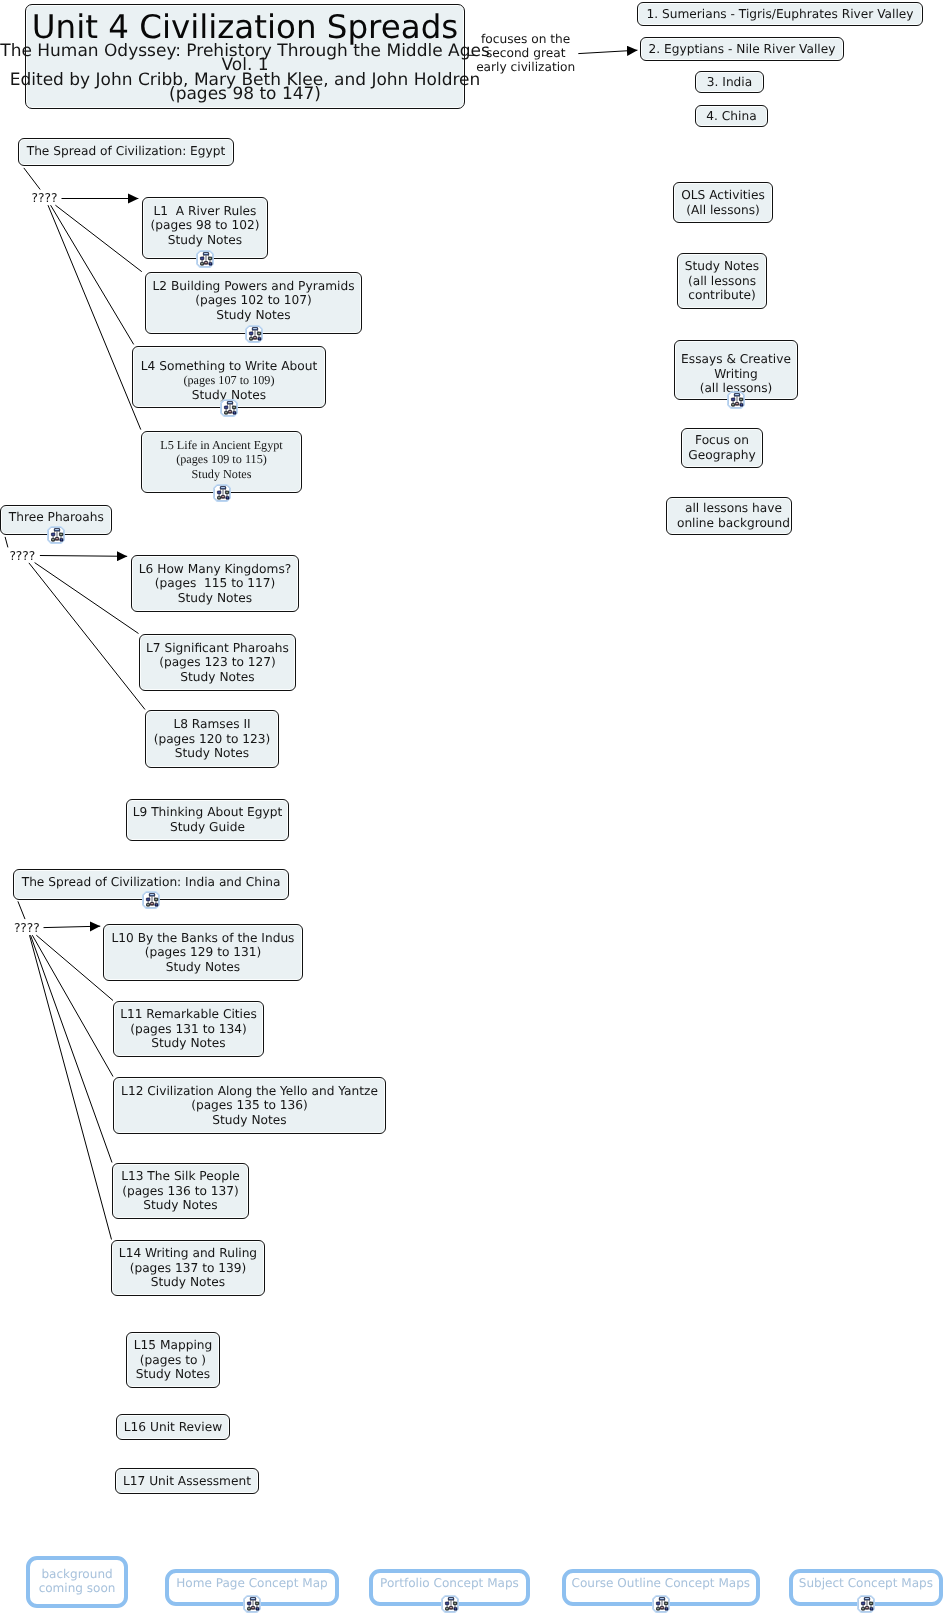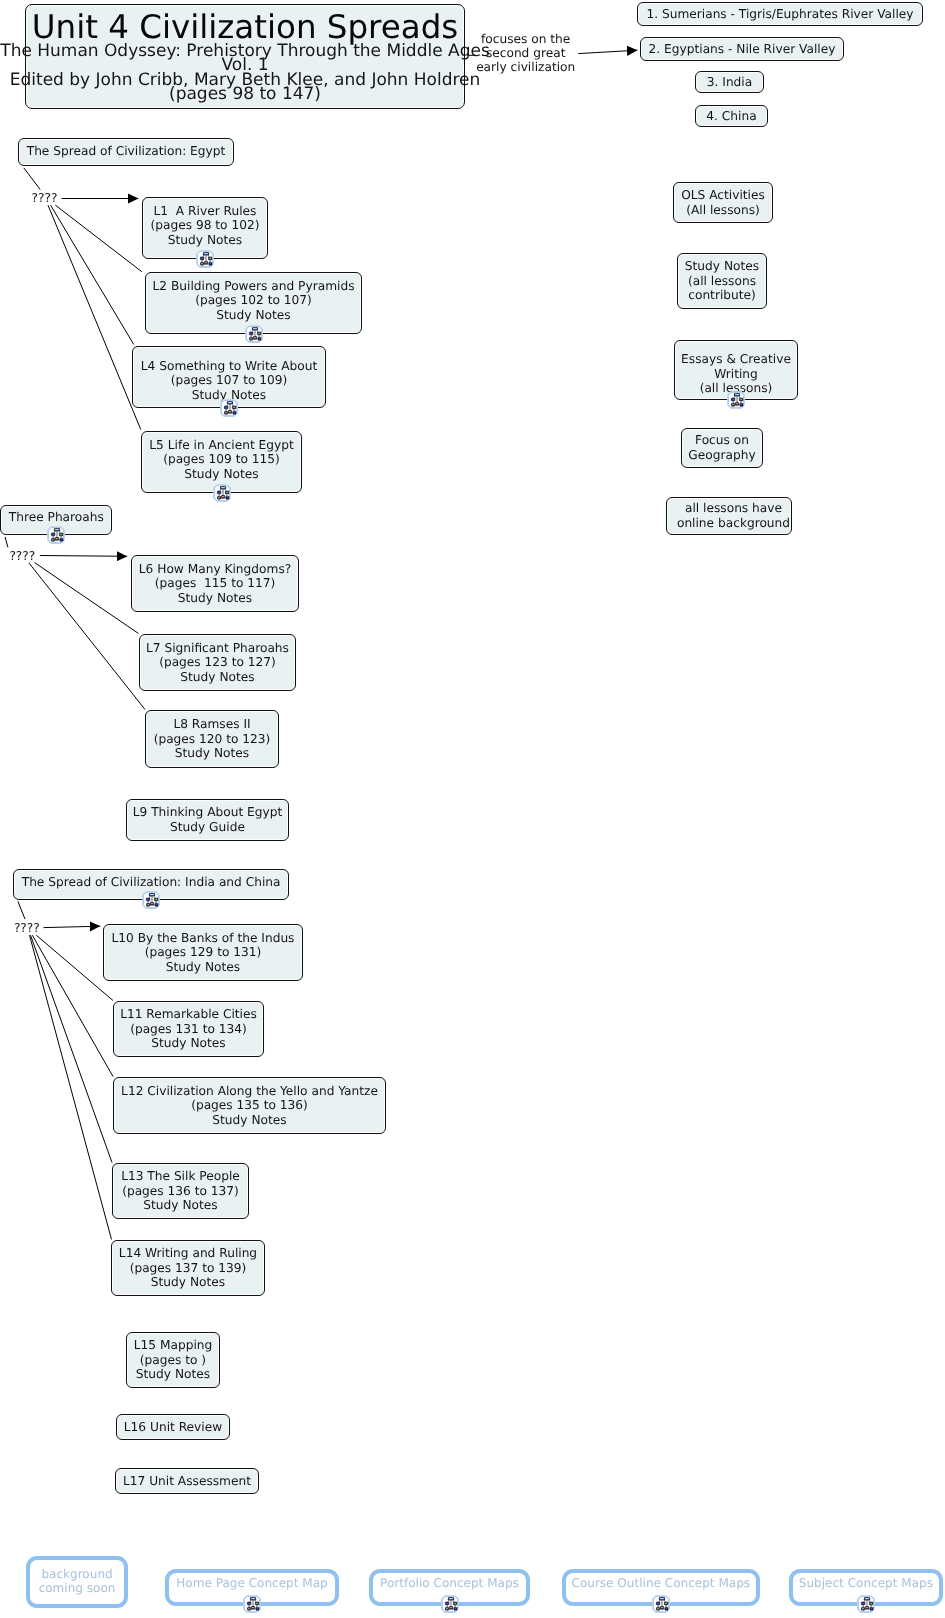--- a/index.html
+++ b/index.html
@@ -174,21 +174,21 @@
         </g>
         <g>
           <rect x="32.5" y="12" width="15" height="5" fill="#b5cfee"></rect>
           <rect x="20.5" y="31" width="8.5" height="4" fill="#4e5a96"></rect>
           <rect x="52.5" y="31" width="8" height="4" fill="#bcc8b0"></rect>
           <rect x="35.5" y="48.5" width="9" height="4.5" fill="#c6a8ad"></rect>
           <rect x="21.5" y="52.5" width="5" height="5" fill="#eceee7"></rect>
           <rect x="55.5" y="52.5" width="5" height="5" fill="#49619f"></rect>
         </g>
       </svg></span>
-    <div class="node hasicon" style="left: 132px; top: 346px; width: 194px; height: 62px;"><span style="display: block; margin-top: 12px;">L4 Something to Write About</span><span style="display: block;">(pages 107 to 109)</span><span style="display: block;">Study Notes</span></div>
+    <div class="node hasicon" style="left: 132px; top: 346px; width: 194px; height: 62px;"><span style="display: block; margin-top: 12px;">L4 Something to Write About</span><span style="display: block; font-family: Liberation Serif, serif;">(pages 107 to 109)</span><span style="display: block;">Study Notes</span></div>
     <span class="cmicon" style="left: 220px; top: 399px;"><svg viewBox="0 0 72 72" width="18" height="18" xmlns="http://www.w3.org/2000/svg">
         <path d="M15 3 H57 L69 15 V57 L57 69 H15 L3 57 V15 Z" fill="#ffffff" stroke="#cce1f7" stroke-width="5"></path>
         <path d="M17 5 H55 L67 17 V55 L55 67 H17 L5 55 V17 Z" fill="#ffffff" stroke="#6ea0d8" stroke-width="2.8"></path>
         <g stroke="#0b0f22" stroke-width="2.6" fill="none">
           <path d="M40 19 V48"></path>
           <path d="M33 19 L28.5 27"></path>
           <path d="M47 19 L52 27"></path>
           <path d="M24.5 38 V50"></path>
           <path d="M56 38 V50"></path>
         </g>
@@ -202,21 +202,21 @@
         </g>
         <g>
           <rect x="32.5" y="12" width="15" height="5" fill="#b5cfee"></rect>
           <rect x="20.5" y="31" width="8.5" height="4" fill="#4e5a96"></rect>
           <rect x="52.5" y="31" width="8" height="4" fill="#bcc8b0"></rect>
           <rect x="35.5" y="48.5" width="9" height="4.5" fill="#c6a8ad"></rect>
           <rect x="21.5" y="52.5" width="5" height="5" fill="#eceee7"></rect>
           <rect x="55.5" y="52.5" width="5" height="5" fill="#49619f"></rect>
         </g>
       </svg></span>
-    <div class="node hasicon" style="left: 141px; top: 431px; width: 161px; height: 62px;"><span style="display: block;">L5 Life in Ancient Egypt</span><span style="display: block;">(pages 109 to 115)</span><span style="display: block;">Study Notes</span></div>
+    <div class="node hasicon" style="left: 141px; top: 431px; width: 161px; height: 62px; font-family: Liberation Serif, serif;"><span style="display: block;">L5 Life in Ancient Egypt</span><span style="display: block;">(pages 109 to 115)</span><span style="display: block;">Study Notes</span></div>
     <span class="cmicon" style="left: 212.5px; top: 484px;"><svg viewBox="0 0 72 72" width="18" height="18" xmlns="http://www.w3.org/2000/svg">
         <path d="M15 3 H57 L69 15 V57 L57 69 H15 L3 57 V15 Z" fill="#ffffff" stroke="#cce1f7" stroke-width="5"></path>
         <path d="M17 5 H55 L67 17 V55 L55 67 H17 L5 55 V17 Z" fill="#ffffff" stroke="#6ea0d8" stroke-width="2.8"></path>
         <g stroke="#0b0f22" stroke-width="2.6" fill="none">
           <path d="M40 19 V48"></path>
           <path d="M33 19 L28.5 27"></path>
           <path d="M47 19 L52 27"></path>
           <path d="M24.5 38 V50"></path>
           <path d="M56 38 V50"></path>
         </g>

